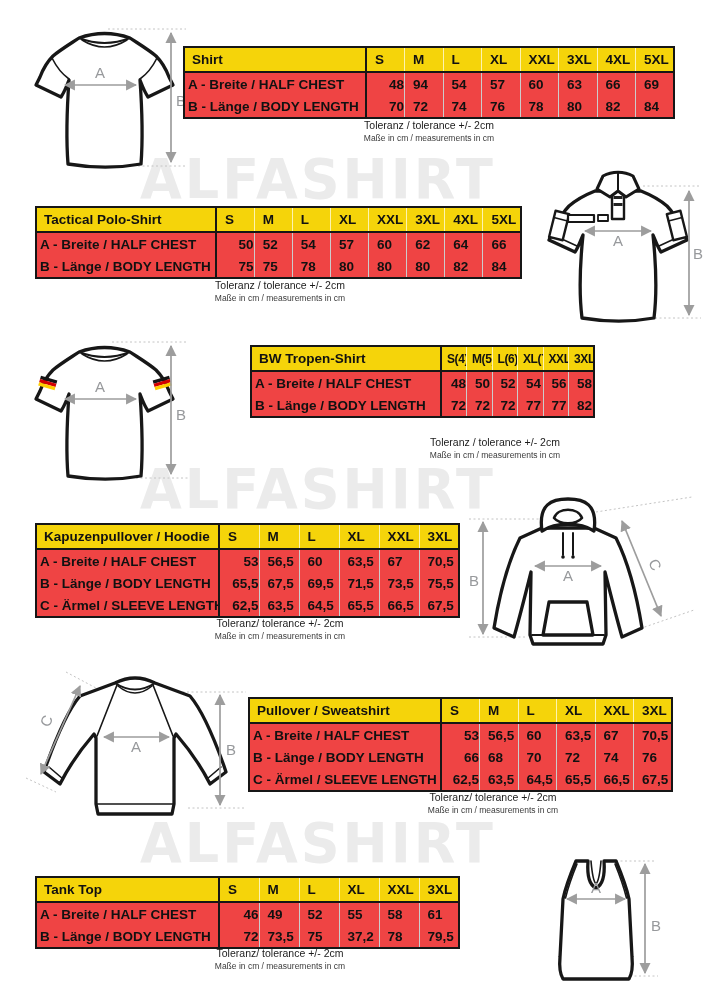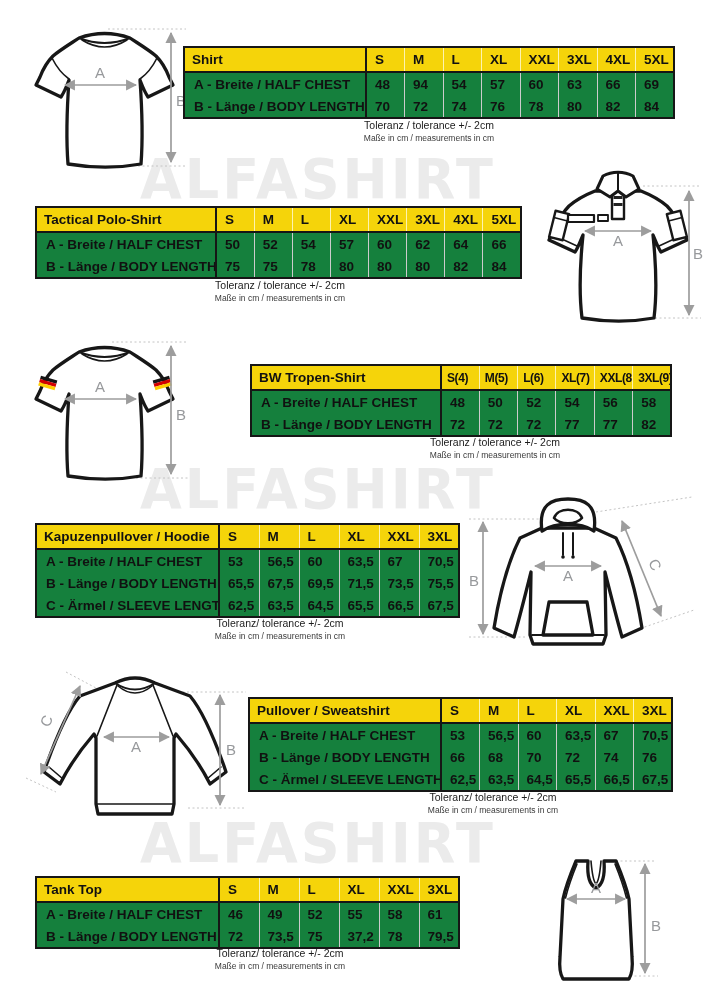--- a/index.html
+++ b/index.html
@@ -10,36 +10,36 @@
   
   .wm{
     position:absolute;left:140px;z-index:1;
     font-family:"DejaVu Sans",sans-serif;font-weight:bold;
     font-size:54px;letter-spacing:3px;color:#ebebeb;
     transform:scaleY(1.02);white-space:nowrap;user-select:none;
   }
   
   table.sizetable{
     position:absolute;z-index:2;border-collapse:collapse;table-layout:fixed;
-    background:#15803d;border:2.5px solid #161616;
+    background:#ef4444;border:2.5px solid #161616;
   }
   .sizetable th{
     background:#f5d40a;border-bottom:2.5px solid #161616;
     font-size:13.5px;font-weight:bold;color:#111;
     text-align:left;padding:0 0 0 7px;height:23px;white-space:nowrap;overflow:hidden;
   }
   .sizetable th.size{padding-left:8px;border-left:1px solid #fdf3b0;}
   .sizetable th.size.first{border-left:2px solid #161616;}
   .sizetable td{
     font-size:13.5px;font-weight:bold;color:#111;
     height:22px;padding:0 0 0 8px;white-space:nowrap;overflow:hidden;
   }
-  .sizetable td.label{padding-left:9px;}
+  .sizetable td.label{padding-left:3px;}
   .sizetable td.val{border-left:1px solid #cccccc;}
-  .sizetable td.val.first{border-left:2px solid #161616;}
+  .sizetable td.val.first{border-left:2px solid #161616;text-align:right;}
   table.tight th.size{padding-left:5px;font-size:12px;letter-spacing:-0.4px;}
   
   .tol{position:absolute;z-index:2;text-align:center;line-height:1.3;}
   .tol .l1{font-size:10.5px;color:#1b1b1b;}
   .tol .l2{font-size:8.5px;color:#3a3a3a;}
   
   .draw{position:absolute;z-index:2;}
   .draw svg{display:block;}
   .g{fill:#ffffff;stroke:#171717;stroke-width:3.3;stroke-linejoin:round;stroke-linecap:round;}
   .d{fill:none;stroke:#171717;stroke-width:2;stroke-linecap:round;}
@@ -232,21 +232,21 @@
       <rect x="134" y="46" width="17" height="3.4" fill="#151515"></rect>
       <rect x="134" y="49.4" width="17" height="3.4" fill="#d40000"></rect>
       <rect x="134" y="52.8" width="17" height="3.4" fill="#ffce00"></rect>
     </g>
     <line class="arr" x1="45" y1="67" x2="116" y2="67" marker-start="url(#ah)" marker-end="url(#ah)"></line>
     <text class="al" x="80" y="60" text-anchor="middle">A</text>
     <line class="arr" x1="151" y1="14" x2="151" y2="142" marker-start="url(#ah)" marker-end="url(#ah)"></line>
     <text class="al" x="156" y="88">B</text>
   </svg>
 </div>
-<table class="sizetable tight" style="left:250px;top:364px;width:422px">
+<table class="sizetable tight" style="left:250px;top:345px;width:345px">
     <colgroup>
       <col style="width: 190px;">
       <col>
       <col>
       <col>
       <col>
       <col>
       <col>
     </colgroup>
     <thead>

